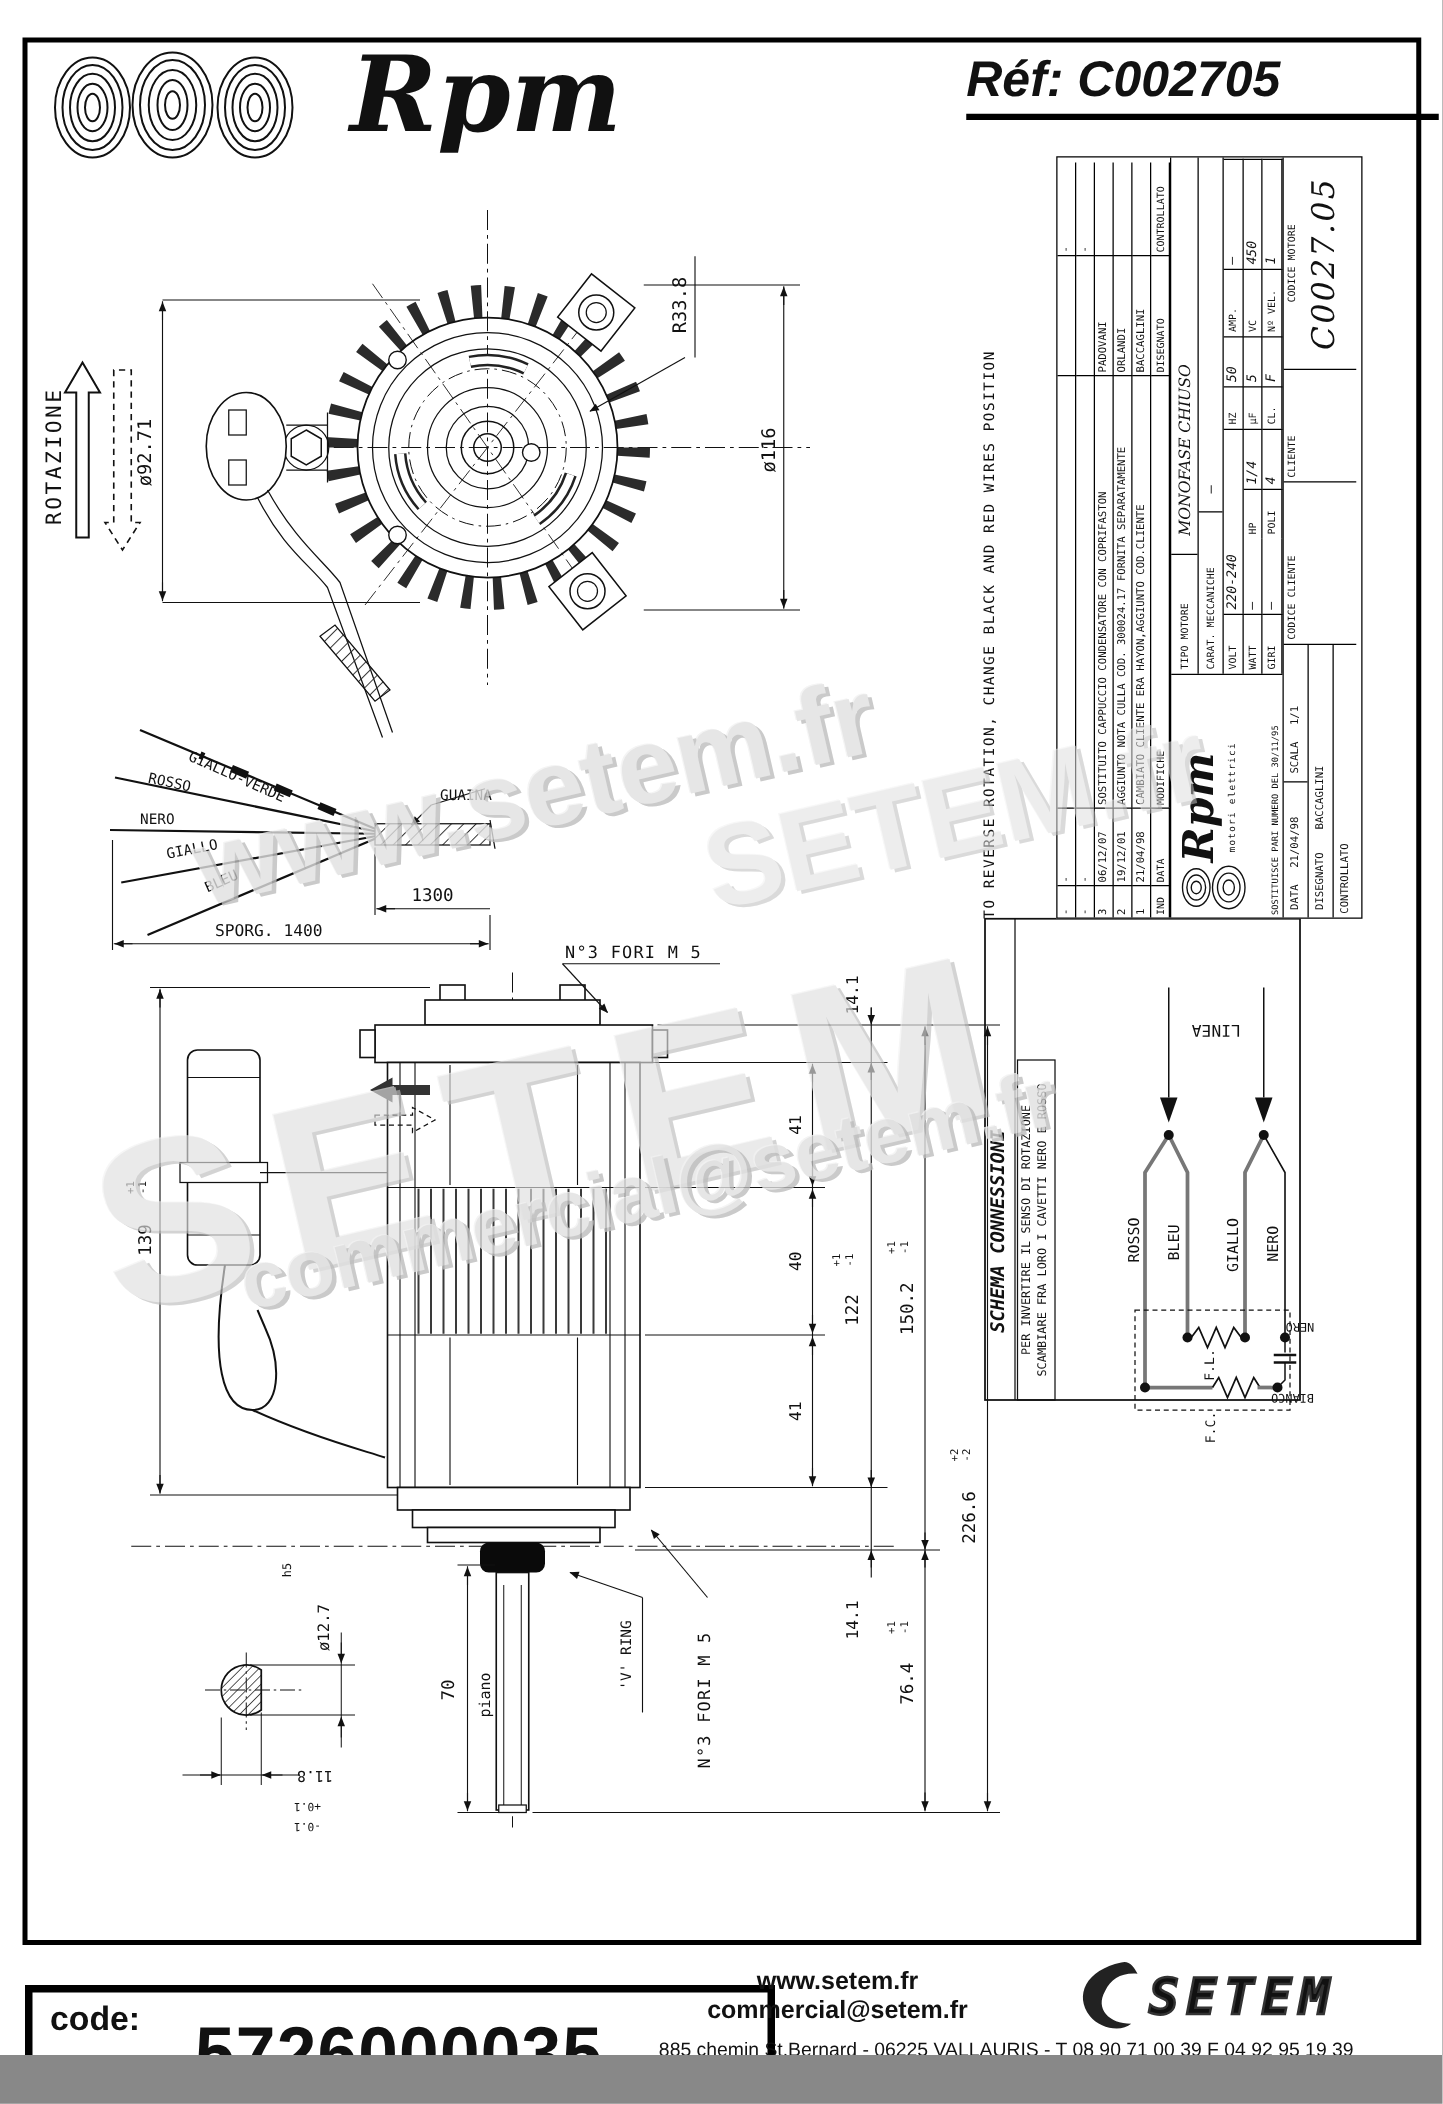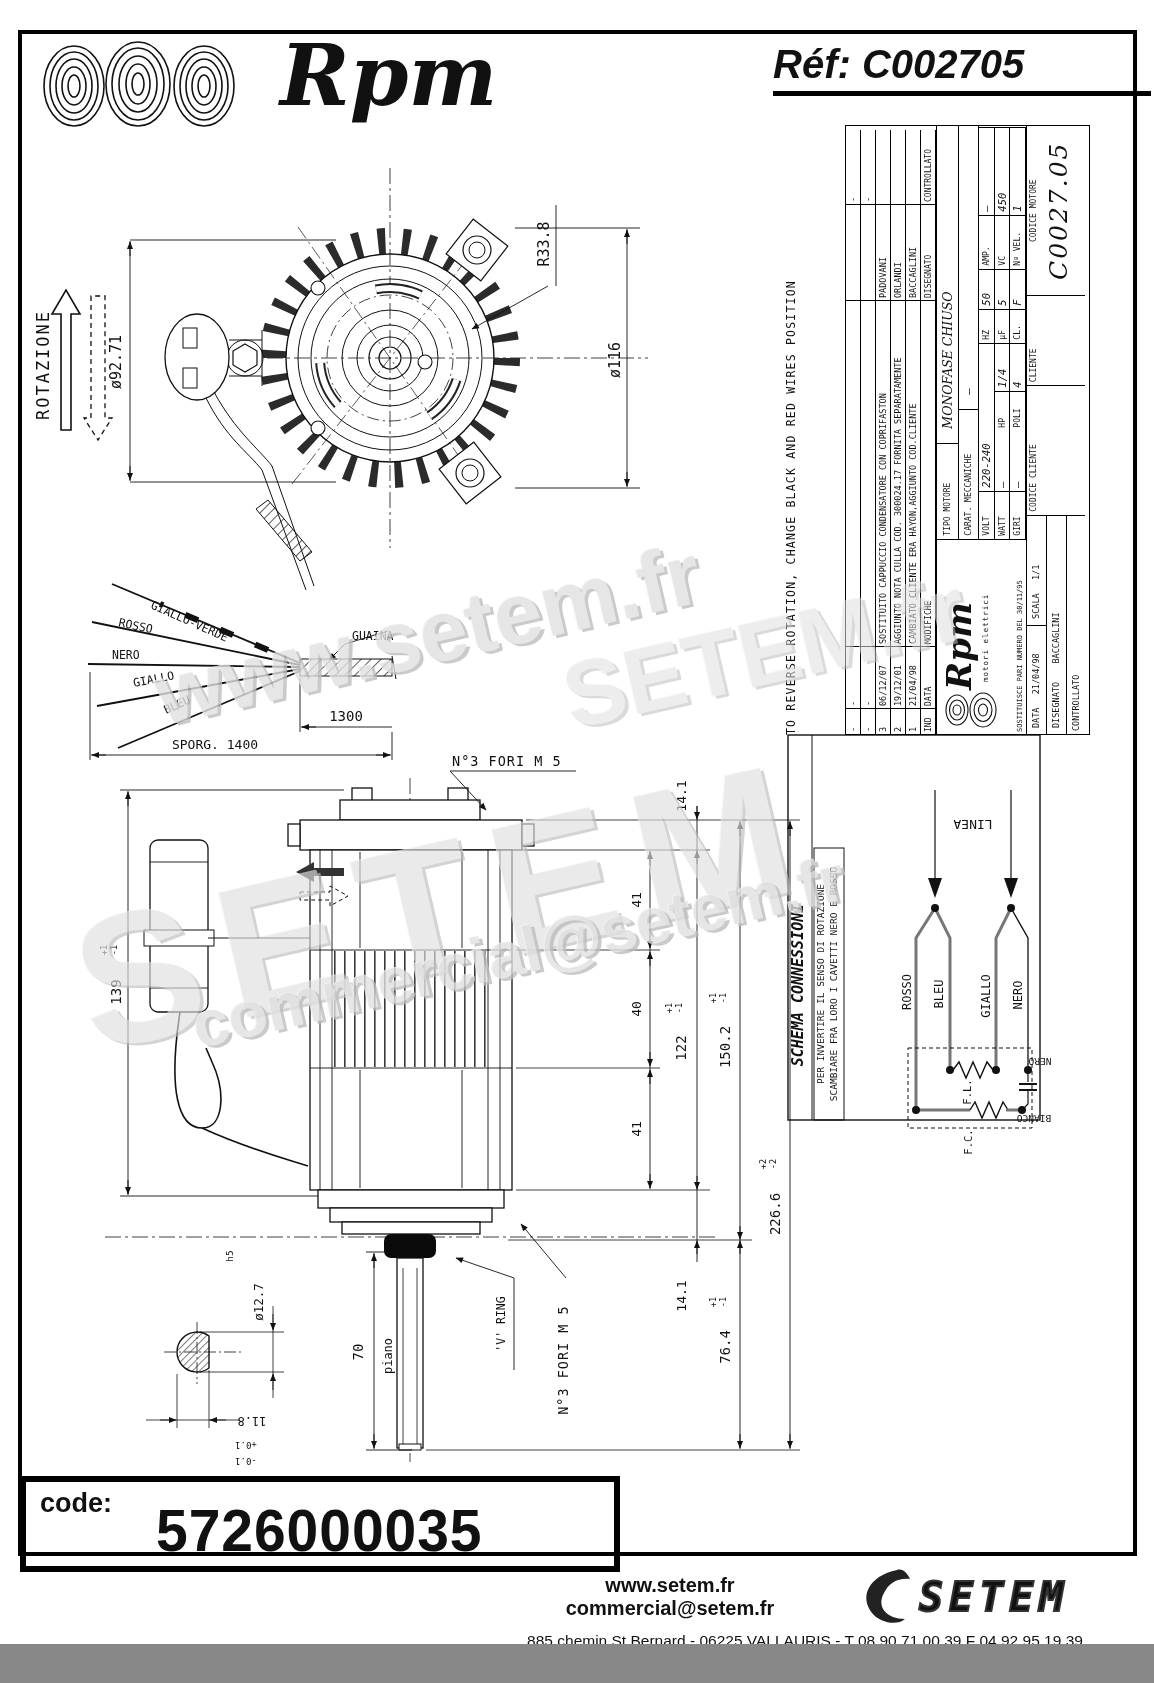--- a/index.html
+++ b/index.html
@@ -49,21 +49,21 @@
   .cDates .half{width:50%;border-right:1px solid #000;box-sizing:border-box;}
   .cDates .half:last-child{border-right:none;}
   .cCC{width:130px;border-right:1px solid #000;box-sizing:border-box;font-size:8px;padding:2px 0 0 3px;}
   .cCl{width:90px;border-right:1px solid #000;box-sizing:border-box;font-size:8px;padding:2px 0 0 3px;}
   .cCM{width:170px;box-sizing:border-box;text-align:center;font-size:8px;padding-top:2px;}
   .cm-val{font-family:"DejaVu Serif",serif;font-style:italic;font-size:25px;letter-spacing:2px;margin-top:6px;}
   
   .wm{position:absolute;font-weight:bold;color:#e0e0e0;text-shadow:3px 3px 0 #bdbdbd,-1px -1px 0 #f2f2f2;
       white-space:nowrap;opacity:.8;pointer-events:none;z-index:6;font-family:"Liberation Sans",sans-serif;}
   
-  .codebox{position:absolute;left:20px;top:1476px;width:600px;height:96px;border:6px solid #000;box-sizing:border-box;}
+  .codebox{position:absolute;left:20px;top:1588px;width:600px;height:96px;border:6px solid #000;box-sizing:border-box;}
   .codelbl{position:absolute;left:14px;top:6px;font-size:27px;font-weight:bold;}
   .codeval{position:absolute;left:130px;top:14px;font-size:60px;font-weight:bold;letter-spacing:1px;
            transform:scaleX(.95);transform-origin:left;}
   .fsite{position:absolute;left:510px;top:1574px;width:320px;text-align:center;font-weight:bold;font-size:20px;}
   .faddr{position:absolute;left:480px;top:1632px;width:650px;text-align:center;font-size:15.5px;
          border-bottom:1px solid #444;padding-bottom:6px;}
   svg text{font-family:"DejaVu Sans Mono",monospace;fill:#111;}
 </style>
 </head>
 <body>

